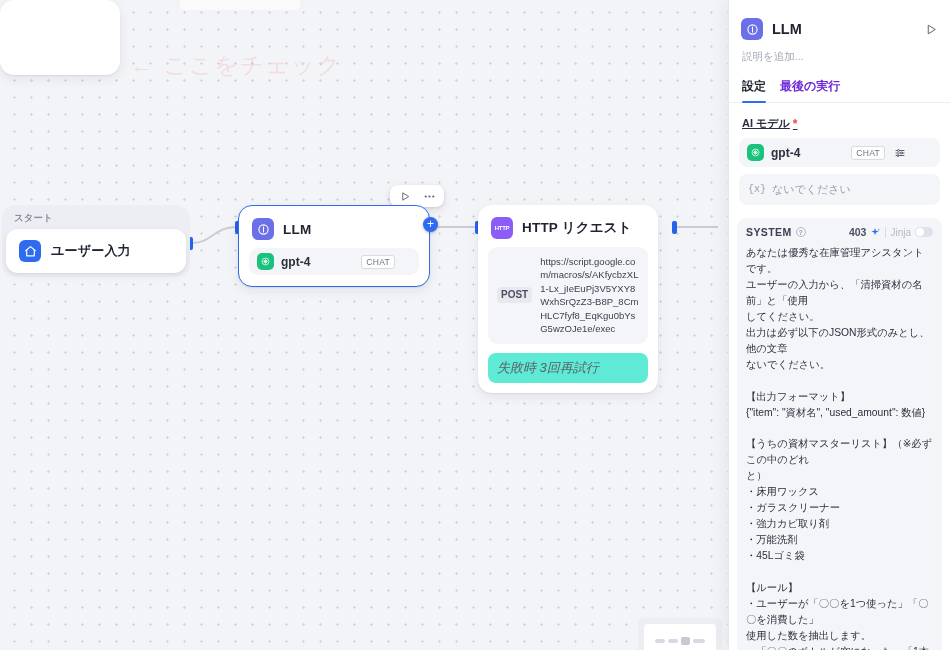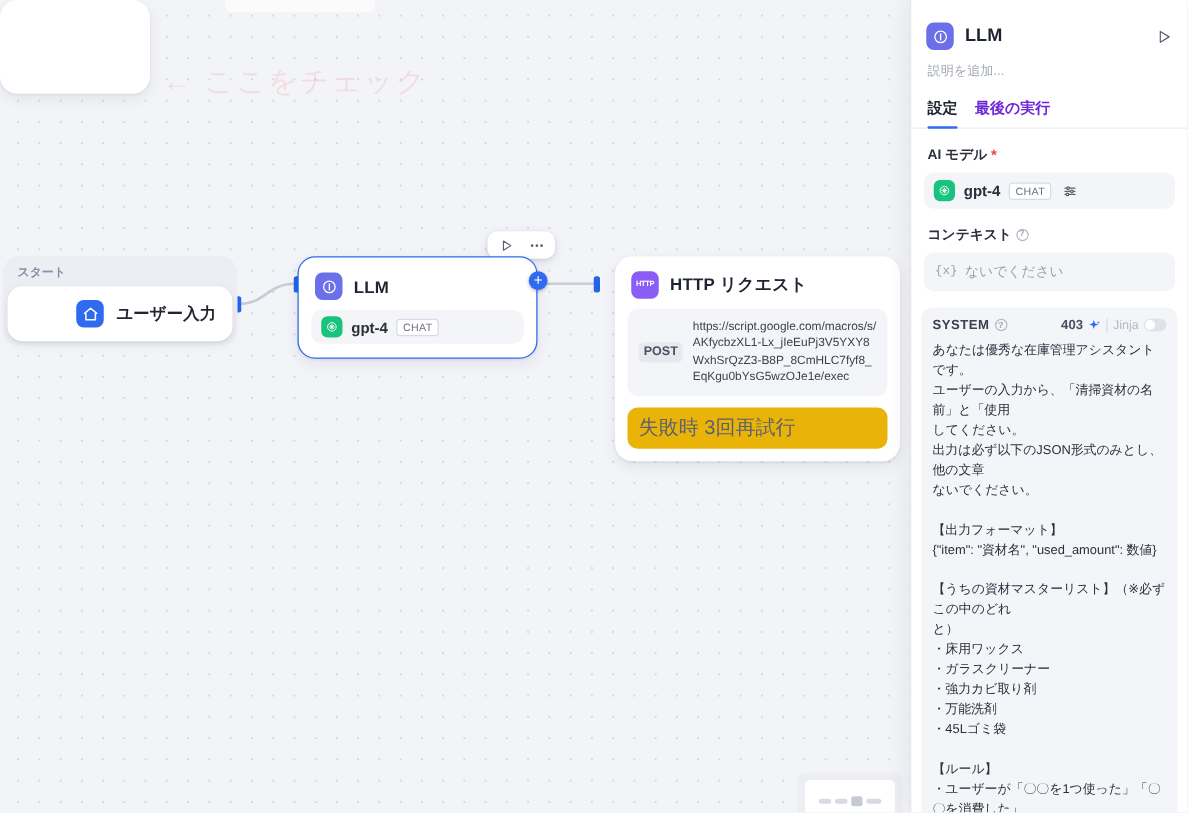--- a/index.html
+++ b/index.html
@@ -60,37 +60,37 @@
     left: 2px; top: 205px; width: 188px;
     background: #eceef4; border-radius: 14px; padding-top: 2px;
     box-shadow: none;
   }
   #node-start .group-label {
     font-size: 9.5px; color: #8a90a2; padding: 5px 0 4px 12px; font-weight: 700;
   }
   #node-start .inner {
     background: #fff; border-radius: 12px; margin: 0 4px 4px 4px;
     box-shadow: 0 1px 2px rgba(16,24,40,.06), 0 3px 10px rgba(16,24,40,.06);
-    display: flex; align-items: center; gap: 10px; padding: 11px 13px; justify-content: flex-end;
+    display: flex; align-items: center; gap: 10px; padding: 11px 13px;
   }
   #node-start .node-title { font-size: 13px; }
 
   
   #node-llm {
     left: 238px; top: 205px; width: 192px;
     border: 1.6px solid #2f6bf0;
   }
   .chip-row {
     margin: 0 10px 11px 10px; background: #f4f5f8; border-radius: 9px;
     display: flex; align-items: center; gap: 7px; padding: 5px 8px;
   }
   .chip-name { font-size: 12px; color: #2a2f3c; font-weight: 600; text-align: right; }
   .chip-tag {
     font-size: 8.5px; color: #6b7280; border: 1px solid #d8dbe3;
-    border-radius: 3px; padding: 1px 4px; background: #fff; letter-spacing: .3px;
+    border-radius: 3px; padding: 1px 4px; background: #fff; letter-spacing: .3px; margin-left: 44px;
   }
   .oa-icon { width: 17px; height: 17px; border-radius: 5px; background: #19c37d;
              display:flex; align-items:center; justify-content:center; flex:0 0 auto;}
 
   .node-toolbar {
     position: absolute; left: 390px; top: 185px;
     background: #fff; border-radius: 8px; padding: 3px 7px;
     display: flex; align-items: center; gap: 8px;
     box-shadow: 0 1px 3px rgba(16,24,40,.12), 0 3px 10px rgba(16,24,40,.09);
   }
@@ -98,37 +98,37 @@
             color: #5b6170; cursor: pointer; }
   .plus-handle {
     position: absolute; left: 423px; top: 217px;
     width: 15px; height: 15px; border-radius: 50%;
     background: #2f6bf0; color: #fff; font-size: 12px; line-height: 15px;
     text-align: center; font-weight: 500;
     box-shadow: 0 1px 3px rgba(16,24,40,.3);
   }
 
   
-  #node-http { left: 492px; top: 205px; width: 228px; }
+  #node-http { left: 478px; top: 205px; width: 180px; }
   .http-body {
     margin: 0 10px 9px 10px; background: #f4f5f8; border-radius: 9px;
     display: flex; gap: 8px; padding: 8px 9px;
   }
   .method {
     font-size: 10px; font-weight: 700; color: #4a5061;
     background: #e7e9ef; border-radius: 4px; padding: 2px 4px;
     align-self: center; flex: 0 0 auto; height: 16px; line-height: 12px;
   }
   .url {
     font-size: 9.5px; color: #3b4150; line-height: 1.42;
     word-break: break-all; overflow-wrap: anywhere;
   }
   .retry {
-    margin: 0 10px 10px 10px; background: #eab308; border-radius: 8px;
-    font-size: 16px; color: #5b6170; padding: 6px 9px;
+    margin: 0 10px 10px 10px; background: #5eead4; border-radius: 8px;
+    font-size: 13px; color: #5b6170; padding: 6px 9px; font-style: italic;
   }
 
   
   #node-ghost {
     left: 718px; top: 205px; width: 120px; height: 75px;
     background: #fff; border-radius: 14px;
     box-shadow: 0 1px 2px rgba(16,24,40,.07), 0 4px 12px rgba(16,24,40,.07);
   }
 
   
@@ -157,21 +157,21 @@
   .tabs { display: flex; gap: 14px; padding: 14px 13px 0 13px; border-bottom: 1px solid #eceef3; font-family: Liberation Serif, serif; }
   .tab { font-size: 12px; padding-bottom: 7px; color: #6d28d9; font-weight: 600; position: relative; }
   .tab.active { color: #1f2430; }
   .tab.active::after {
     content: ""; position: absolute; left: 0; right: 0; bottom: -1px;
     height: 2px; background: #2f6bf0; border-radius: 2px;
   }
 
   .field-label {
     font-size: 11px; font-weight: 700; color: #2a2f3c;
-    padding: 13px 13px 0 13px; display: flex; align-items: center; gap: 3px;
+    padding: 13px 13px 0 13px; display: flex; align-items: center; gap: 3px; text-decoration: underline;
   }
   .req { color: #ef4444; font-size: 12px; line-height: 8px; }
   .qmark {
     width: 10px; height: 10px; border: 1px solid #b6bac6; border-radius: 50%;
     font-size: 7px; color: #9aa0ad; display: inline-flex;
     align-items: center; justify-content: center; font-weight: 700;
   }
   .model-row {
     margin: 7px 10px 0 10px; background: #f4f5f8; border-radius: 8px;
     display: flex; align-items: center; gap: 7px; padding: 6px 8px;
@@ -338,24 +338,20 @@
       <span class="sliders-icon">
         <svg width="12" height="12" viewBox="0 0 24 24" fill="none" stroke="currentColor" stroke-width="2" stroke-linecap="round">
           <path d="M4 7h16M4 12h16M4 17h16"></path>
           <circle cx="9" cy="7" r="2" fill="#f4f5f8"></circle>
             <circle cx="15" cy="12" r="2" fill="#f4f5f8"></circle>
           <circle cx="8" cy="17" r="2" fill="#f4f5f8"></circle>
         </svg>
       </span>
     </div>
 
-    <div class="field-label">
-      <span>コンテキスト</span>
-      <span class="qmark">?</span>
-    </div>
     <div class="ctx-box">
       <span class="varx">{x}</span>
       <span class="ctx-ph">ないでください</span>
     </div>
 
     <div class="sys-box">
       <div class="sys-head">
         <span class="sys-label">SYSTEM</span>
         <span class="qmark">?</span>
         <span class="sys-spacer"></span>

